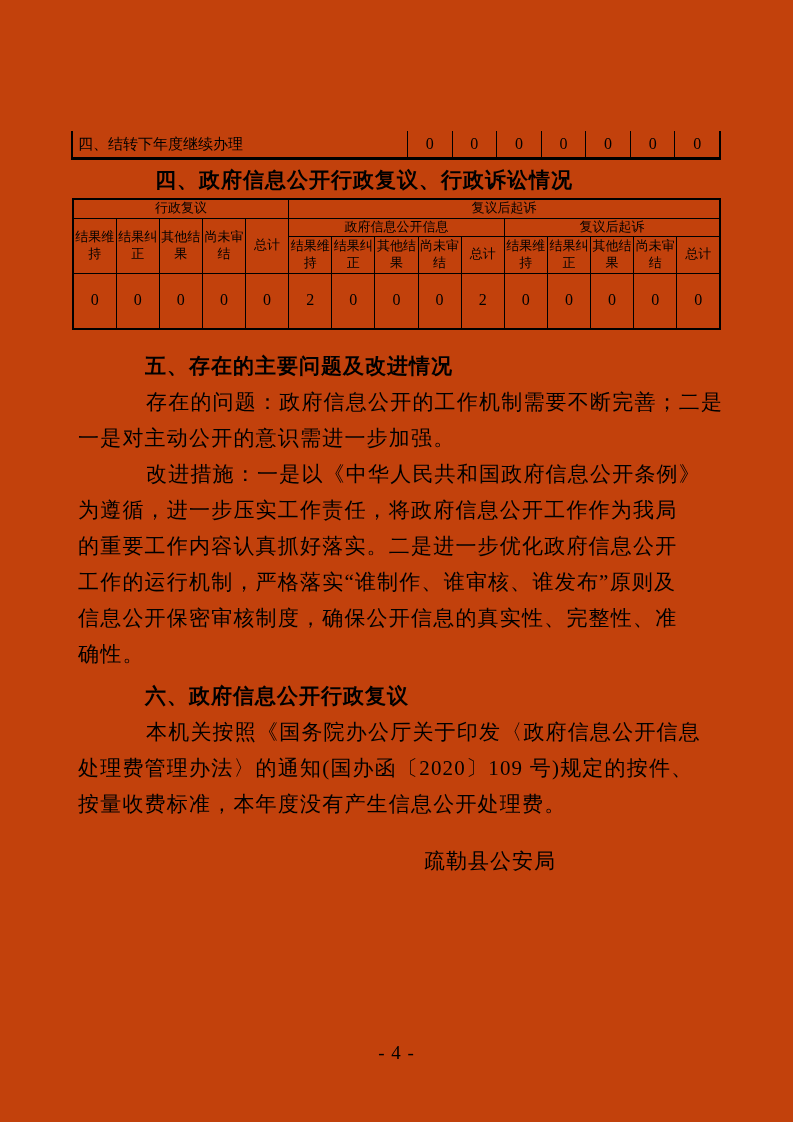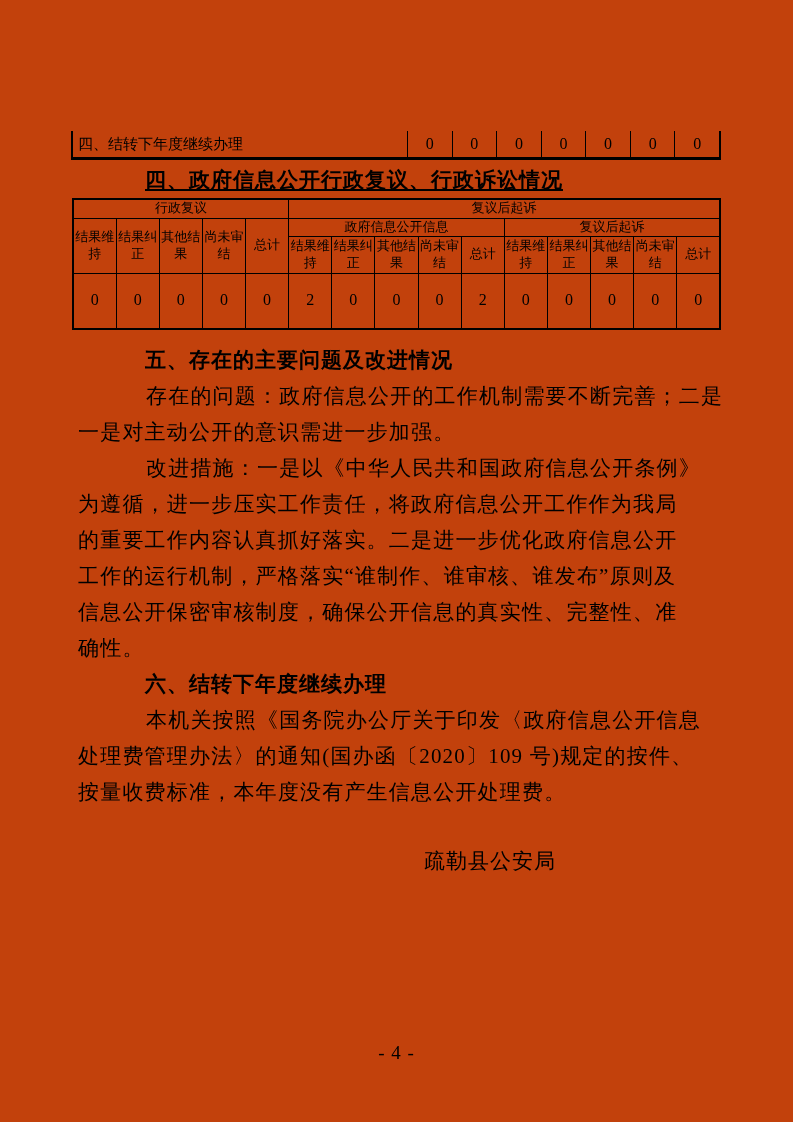--- a/index.html
+++ b/index.html
@@ -23,21 +23,21 @@
   .carryover .co-cell {
     flex:1; border-left:1.5px solid #000; display:flex;
     align-items:center; justify-content:center; font-size:16px;
   }
 
   
   .heading {
     font-family:"Liberation Sans", sans-serif; font-weight:bold;
     font-size:21px; letter-spacing:1px; white-space:nowrap;
   }
-  .h4 { position:absolute; left:145px; top:166px;text-decoration:underline; }
+  .h4 { position:absolute; left:155px; top:166px; }
 
   
   .rl-table {
     position:absolute; left:72px; top:198px; width:649px;
     border-collapse:collapse; table-layout:fixed;
     font-size:13px; text-align:center; border:2px solid #000;
   }
   .rl-table td {
     border:1px solid #000; padding:0; line-height:1.3;
     word-break:break-all; vertical-align:middle;
@@ -50,21 +50,21 @@
 
   
   .textflow { position:absolute; left:78px; top:342px; width:650px; }
   .line {
     height:36px; line-height:36px; font-size:21px;
     letter-spacing:1.2px; white-space:nowrap;
   }
   .indent { padding-left:68px; }
   .sec-h {
     font-family:"Liberation Sans", sans-serif; font-weight:bold;
-    padding-left:67px; letter-spacing:1px;
+    padding-left:67px; letter-spacing:1px;margin-top:6px;
   }
 
   
   .signature { position:absolute; left:340px; top:843px; width:300px; text-align:center; }
   .sig-line { height:36px; line-height:36px; font-size:21px; letter-spacing:1px; white-space:nowrap; }
 
   
   .footer {
     position:absolute; top:1042px; left:0; width:100%;
     text-align:center; font-size:19px; letter-spacing:1px;
@@ -155,21 +155,21 @@
   <div class="textflow">
     <div class="line sec-h">五、存在的主要问题及改进情况</div>
     <div class="line indent">存在的问题：政府信息公开的工作机制需要不断完善；二是</div>
     <div class="line">一是对主动公开的意识需进一步加强。</div>
     <div class="line indent">改进措施：一是以《中华人民共和国政府信息公开条例》</div>
     <div class="line">为遵循，进一步压实工作责任，将政府信息公开工作作为我局</div>
     <div class="line">的重要工作内容认真抓好落实。二是进一步优化政府信息公开</div>
     <div class="line">工作的运行机制，严格落实“谁制作、谁审核、谁发布”原则及</div>
     <div class="line">信息公开保密审核制度，确保公开信息的真实性、完整性、准</div>
     <div class="line">确性。</div>
-    <div class="line sec-h">六、结转下年度继续办理</div>
+    <div class="line sec-h">六、政府信息公开行政复议</div>
     <div class="line indent">本机关按照《国务院办公厅关于印发〈政府信息公开信息</div>
     <div class="line">处理费管理办法〉的通知(国办函〔2020〕109 号)规定的按件、</div>
     <div class="line">按量收费标准，本年度没有产生信息公开处理费。</div>
   </div>
 
   <div class="signature">
     <div class="sig-line">疏勒县公安局</div>
   </div>
 
   <div class="footer">- 4 -</div>

